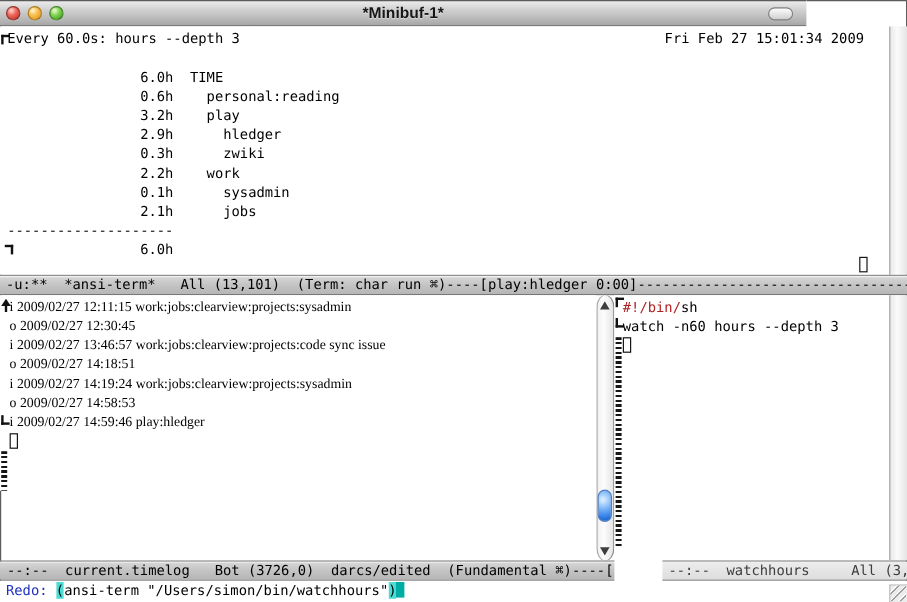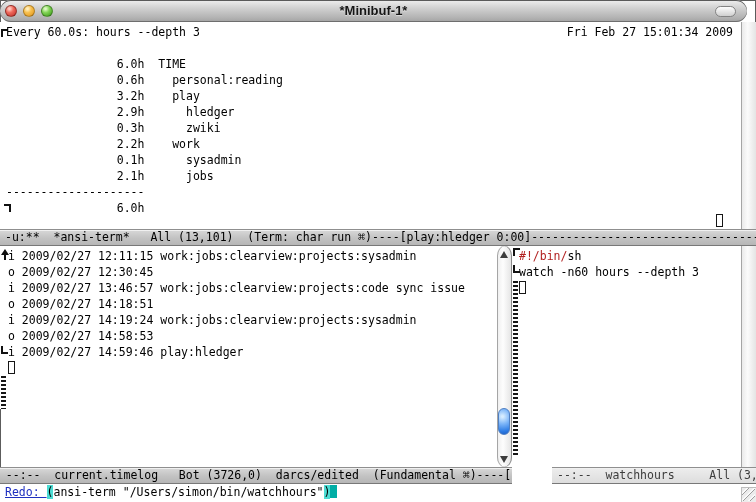--- a/index.html
+++ b/index.html
@@ -3,24 +3,23 @@
 <meta charset="utf-8">
 <style>
   html,body{margin:0;padding:0;background:#777;}
   .frame{
     position:relative;width:756px;height:502px;background:#fff;overflow:hidden;
     font-family:"DejaVu Sans Mono",monospace;font-size:11.5px;line-height:16px;color:#000;
     box-shadow:inset 0 0 0 1px #5c5c5c;
   }
   
   .titlebar{
-    position:absolute;left:0;top:0;width:747px;height:22px;
+    position:absolute;left:0;top:0;width:672px;height:22px;
     background:linear-gradient(180deg,#efefef 0,#d2d2d2 35%,#b3b3b3 80%,#a2a2a2 100%);
     box-shadow:inset 0 1px 0 #5a5a5a, inset 0 -1px 0 #6e6e6e;
-    border-radius:11px;
   }
   .lights{position:absolute;left:5px;top:5px;display:flex;gap:6px;}
   .light{width:12px;height:12px;border-radius:50%;box-sizing:border-box;}
   .light.red{background:radial-gradient(circle at 35% 28%,#ffc9c0 8%,#ef6a5d 40%,#d2453c 75%,#9c2a23);border:1px solid rgba(100,25,20,.6);}
   .light.yellow{background:radial-gradient(circle at 35% 28%,#ffeebc 8%,#f7c04f 40%,#e9a52f 75%,#aa7519);border:1px solid rgba(130,90,15,.6);}
   .light.green{background:radial-gradient(circle at 35% 28%,#dcf7c0 8%,#82d457 40%,#55ae2e 75%,#39791d);border:1px solid rgba(45,95,25,.6);}
   .title{
     position:absolute;left:0;right:0;top:0;height:22px;text-align:center;
     font-family:"Liberation Sans",sans-serif;font-weight:bold;font-size:13px;line-height:21px;color:#161616;
     text-shadow:0 1px 1px rgba(255,255,255,.55);
@@ -36,22 +35,22 @@
   .corner{position:absolute;width:7px;height:8px;box-sizing:border-box;}
   .corner.tl{border-top:2px solid #111;border-left:2px solid #111;}
   .corner.bl{border-bottom:2px solid #111;border-left:2px solid #111;}
   .corner.tr{border-top:2px solid #111;border-right:2px solid #111;}
   .empty-dashes{position:absolute;width:5px;background:repeating-linear-gradient(180deg,#161616 0 2px,transparent 2px 4px);}
   .up-arrow{position:absolute;width:8px;height:11px;}
   .up-arrow .head{position:absolute;left:0;top:0;width:0;height:0;border-left:4px solid transparent;border-right:4px solid transparent;border-bottom:6px solid #111;}
   .up-arrow .stem{position:absolute;left:3px;top:5px;width:2px;height:6px;background:#111;}
   
   .topwin{position:absolute;left:0;top:22px;width:741px;height:207px;background:#fff;overflow:hidden;}
-  .twin-line1{position:absolute;left:6px;right:8px;top:2px;height:16px;display:flex;justify-content:space-between;white-space:pre;}
-  .blwin{position:absolute;left:0;top:246px;width:497px;height:163px;background:#fff;overflow:hidden;}
+  .twin-line1{position:absolute;left:6px;right:21px;top:2px;height:16px;display:flex;justify-content:space-between;white-space:pre;}
+  .blwin{position:absolute;left:0;top:246px;width:497px;height:163px;background:#fff;overflow:hidden;font-family:Liberation Serif, serif;}
   .brwin{position:absolute;left:512px;top:246px;width:229px;height:221px;background:#fff;overflow:hidden;}
   .sh-red{color:#b22222;margin-top:28px;}
   
   .modeline{
     position:absolute;height:17px;box-sizing:border-box;overflow:hidden;white-space:pre;
     padding-left:5px;line-height:15px;color:#000;
     background:linear-gradient(180deg,#d8d8d8,#c2c2c2 55%,#b6b6b6);
     border-top:1px solid #8f8f8f;border-bottom:1px solid #787878;
     box-shadow:inset 0 1px 0 #f0f0f0;
   }
@@ -66,21 +65,21 @@
   .sb-arrow{position:absolute;left:3px;width:0;height:0;border-left:4.5px solid transparent;border-right:4.5px solid transparent;}
   .sb-arrow.up{top:5px;border-bottom:7px solid #3d3d3d;}
   .sb-arrow.down{bottom:4px;border-top:7px solid #3d3d3d;}
   .sb-thumb{
     position:absolute;left:1px;top:162px;width:12px;height:27px;border-radius:7px;box-sizing:border-box;
     background:radial-gradient(circle at 35% 30%,#d6ecff 5%,#7cb5f8 40%,#2f7de5 78%,#1a5ec6);
     border:1px solid #4f7fc2;
   }
   
   .minibuffer{position:absolute;left:0;top:484px;width:756px;height:18px;background:#fff;white-space:pre;padding-left:5px;box-sizing:border-box;}
-  .prompt{color:#1e2fc0;text-decoration:underline;}
+  .prompt{color:#1e2fc0;}
   .paren{background:#4cdcd4;}
   .cursor-block{display:inline-block;width:7px;height:13px;background:#00ada5;vertical-align:-2px;}
   .grip{
     position:absolute;left:741px;top:487px;width:15px;height:15px;background:#ececec;
     box-shadow:inset 1px 1px 0 #bdbdbd;
   }
   .grip:before{content:"";position:absolute;inset:1px;
     background:repeating-linear-gradient(-45deg,transparent 0 3px,#9e9e9e 3px 4px,#fafafa 4px 5px);}
 </style>
 </head>

